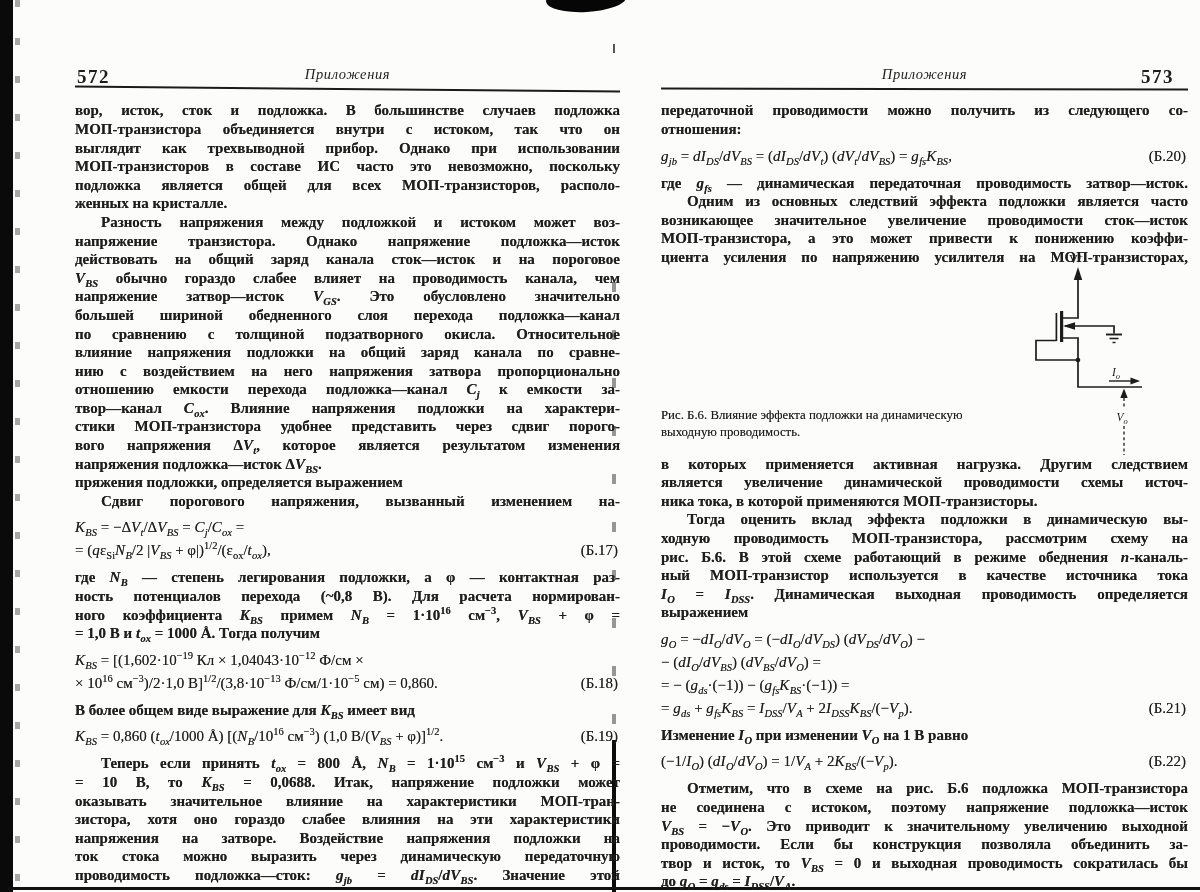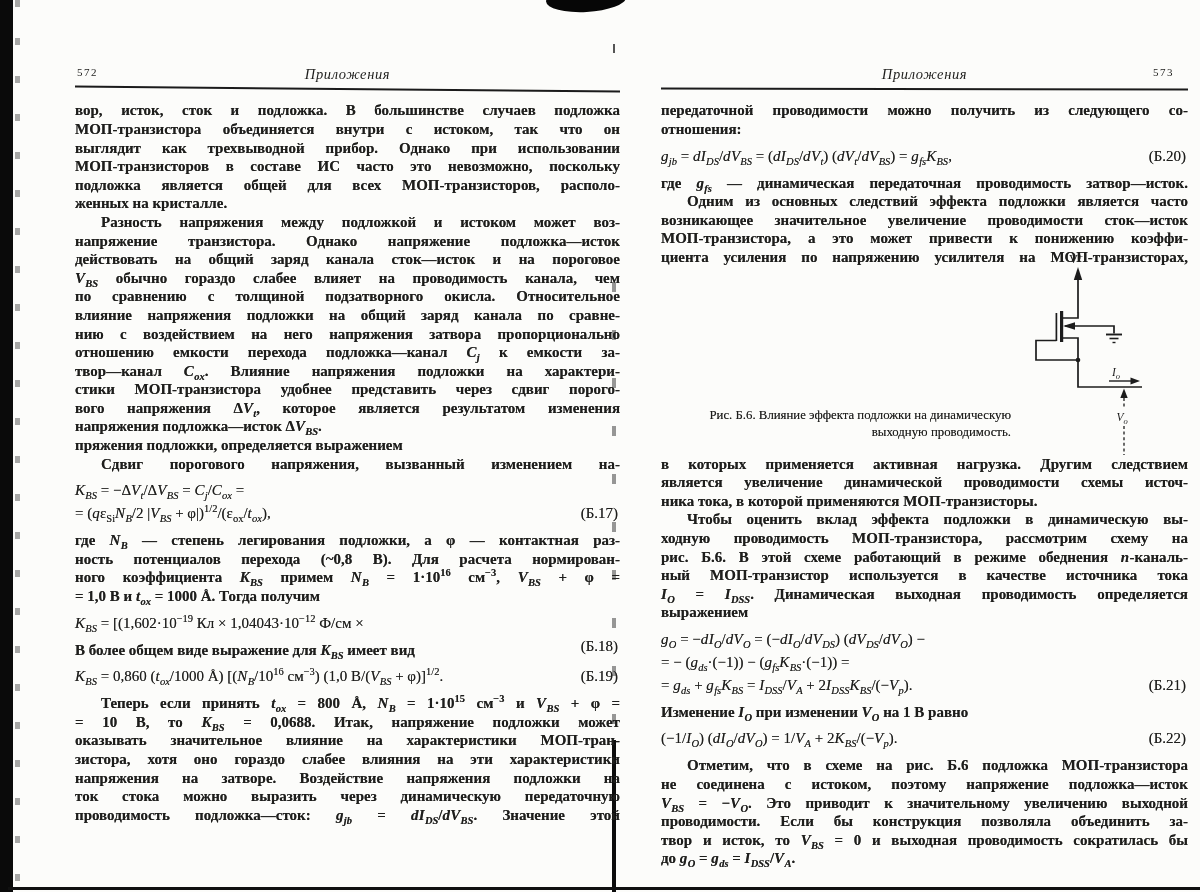--- a/index.html
+++ b/index.html
@@ -3,36 +3,36 @@
 <meta charset="utf-8">
 <style>
   html,body{margin:0;padding:0;background:#e8e8e6;}
   .scan{position:relative;width:1200px;height:892px;background:#fcfcfa;overflow:hidden;
         font-family:"Liberation Serif","DejaVu Serif",serif;color:#1e1e1c;}
   .page{position:absolute;top:66px;}
   #pageL{left:75px;width:545px;}
   #pageR{left:661px;width:527px;}
   .hdr{position:relative;height:22px;font-size:14.5px;}
   .runtitle{position:absolute;left:0;right:0;text-align:center;font-style:italic;letter-spacing:.6px;}
-  .pgnum{position:absolute;font-weight:normal;letter-spacing:1.5px;font-size:11px;}
+  .pgnum{position:absolute;font-weight:bold;letter-spacing:1.5px;font-size:19px;}
   .pgnum.l{left:2px;}
   .pgnum.r{right:14px;}
   .rule{height:2.4px;background:#1b1b1b;margin-bottom:11px;}
   .rule.rl{transform:rotate(.5deg);box-shadow:0 3px 0 -1.2px rgba(25,25,25,.5);}
   .rule.rr{transform:rotate(.12deg);}
   .pbody{font-size:15px;line-height:18.6px;text-shadow:0 0 .35px rgba(25,25,25,.65);}
   .ln{text-align:justify;text-align-last:justify;min-height:18.6px;font-weight:bold;}
   .ln.fin{text-align-last:auto;}
   .ln.ind{text-indent:26px;}
   .blk.eq{margin:6px 0;}
   .eqline{position:relative;text-align:left;line-height:23px;}
   .eqnum{position:absolute;right:2px;font-style:normal;}
   sup,sub{font-size:10.5px;line-height:0;letter-spacing:0;}
   i{letter-spacing:.3px;}
-  .figcap{width:350px;margin-top:140px;font-size:12.8px;line-height:17px;text-align:right;
+  .figcap{width:350px;margin-top:140px;font-size:12.8px;line-height:17px;text-align:left;
           text-shadow:0 0 .3px rgba(25,25,25,.6);}
   .hostB{margin-top:14px;}
   .circuit{position:absolute;left:348px;top:182px;}
   
   .edgeL{position:absolute;left:0;top:0;width:13px;height:892px;background:#0a0a0a;}
   .edgeL:after{content:"";position:absolute;left:15px;top:0;width:5px;height:100%;
       background:repeating-linear-gradient(180deg,rgba(15,15,15,.8) 0 7px,transparent 7px 38px);opacity:.45;}
   .blob{position:absolute;left:546px;top:-13px;width:80px;height:25px;background:#060606;
         border-radius:50%;transform:rotate(-3deg);}
   .gutterTick{position:absolute;left:613px;top:44px;width:2px;height:9px;background:#555;}
@@ -67,20 +67,22 @@
           <div class="ln">выглядит как трехвыводной прибор. Однако при использовании</div>
           <div class="ln">МОП-транзисторов в составе ИС часто это невозможно, поскольку</div>
           <div class="ln">подложка является общей для всех МОП-транзисторов, располо-</div>
           <div class="ln fin">женных на кристалле.</div>
         </div>
         <div class="blk p">
           <div class="ln ind">Разность напряжения между подложкой и истоком может воз-</div>
           <div class="ln">напряжение транзистора. Однако напряжение подложка—исток</div>
           <div class="ln">действовать на общий заряд канала сток—исток и на пороговое</div>
           <div class="ln"><i>V<sub>BS</sub></i> обычно гораздо слабее влияет на проводимость канала, чем</div>
+          <div class="ln">напряжение затвор—исток <i>V<sub>GS</sub></i>. Это обусловлено значительно</div>
+          <div class="ln">большей шириной обедненного слоя перехода подложка—канал</div>
           <div class="ln">по сравнению с толщиной подзатворного окисла. Относительное</div>
           <div class="ln">влияние напряжения подложки на общий заряд канала по сравне-</div>
           <div class="ln">нию с воздействием на него напряжения затвора пропорционально</div>
           <div class="ln">отношению емкости перехода подложка—канал <i>C<sub>j</sub></i> к емкости за-</div>
           <div class="ln">твор—канал <i>C<sub>ox</sub></i>. Влияние напряжения подложки на характери-</div>
           <div class="ln">стики МОП-транзистора удобнее представить через сдвиг порого-</div>
           <div class="ln">вого напряжения Δ<i>V<sub>t</sub></i>, которое является результатом изменения</div>
           <div class="ln fin">напряжения подложка—исток Δ<i>V<sub>BS</sub></i>.</div>
         </div>
         <div class="blk p">
@@ -92,21 +94,21 @@
           <div class="eqline"><span class="eqbody">= (<i>q</i>ε<sub>Si</sub><i>N<sub>B</sub></i>/2 |<i>V<sub>BS</sub></i> + φ|)<sup>1/2</sup>/(ε<sub>ox</sub>/<i>t<sub>ox</sub></i>),</span><span class="eqnum">(Б.17)</span></div>
         </div>
         <div class="blk p">
           <div class="ln">где <i>N<sub>B</sub></i> — степень легирования подложки, а φ — контактная раз-</div>
           <div class="ln">ность потенциалов перехода (~0,8 В). Для расчета нормирован-</div>
           <div class="ln">ного коэффициента <i>K<sub>BS</sub></i>  примем <i>N<sub>B</sub></i> = 1·10<sup>16</sup> см<sup>−3</sup>,  <i>V<sub>BS</sub></i> + φ =</div>
           <div class="ln fin">= 1,0 В и <i>t<sub>ox</sub></i> = 1000 Å. Тогда получим</div>
         </div>
         <div class="blk eq">
           <div class="eqline"><span class="eqbody"><i>K<sub>BS</sub></i> = [(1,602·10<sup>−19</sup> Кл × 1,04043·10<sup>−12</sup> Ф/см ×</span></div>
-          <div class="eqline"><span class="eqnum">(Б.18)</span></div>
+          <div class="eqline"><span class="eqbody">× 10<sup>16</sup> см<sup>−3</sup>)/2·1,0 В]<sup>1/2</sup>/(3,8·10<sup>−13</sup> Ф/см/1·10<sup>−5</sup> см) = 0,860.</span><span class="eqnum">(Б.18)</span></div>
         </div>
         <div class="blk p">
           <div class="ln fin">В более общем виде выражение для <i>K<sub>BS</sub></i> имеет вид</div>
         </div>
         <div class="blk eq">
           <div class="eqline"><span class="eqbody"><i>K<sub>BS</sub></i> = 0,860 (<i>t<sub>ox</sub></i>/1000 Å) [(<i>N<sub>B</sub></i>/10<sup>16</sup> см<sup>−3</sup>) (1,0 В/(<i>V<sub>BS</sub></i> + φ)]<sup>1/2</sup>.</span><span class="eqnum">(Б.19)</span></div>
         </div>
         <div class="blk p">
           <div class="ln ind">Теперь если принять <i>t<sub>ox</sub></i> = 800 Å, <i>N<sub>B</sub></i> = 1·10<sup>15</sup> см<sup>−3</sup> и <i>V<sub>BS</sub></i> + φ =</div>
           <div class="ln">= 10 В, то <i>K<sub>BS</sub></i> = 0,0688. Итак, напряжение подложки может</div>
@@ -180,29 +182,30 @@
       <div>выходную проводимость.</div>
     </div>
 
     <div class="pbody hostB">
         <div class="blk p">
           <div class="ln">в которых применяется активная нагрузка. Другим следствием</div>
           <div class="ln">является увеличение динамической проводимости схемы источ-</div>
           <div class="ln fin">ника тока, в которой применяются МОП-транзисторы.</div>
         </div>
         <div class="blk p">
-          <div class="ln ind">Чтобы оценить вклад эффекта подложки в динамическую вы-</div>
+          <div class="ln ind">Тогда оценить вклад эффекта подложки в динамическую вы-</div>
           <div class="ln">ходную проводимость МОП-транзистора, рассмотрим схему на</div>
           <div class="ln">рис. Б.6. В этой схеме работающий в режиме обеднения <i>n</i>-каналь-</div>
           <div class="ln">ный МОП-транзистор используется в качестве источника тока</div>
           <div class="ln"><i>I<sub>O</sub></i> = <i>I<sub>DSS</sub></i>. Динамическая выходная проводимость определяется</div>
           <div class="ln fin">выражением</div>
         </div>
         <div class="blk eq">
           <div class="eqline"><span class="eqbody"><i>g<sub>O</sub></i> = −<i>dI<sub>O</sub></i>/<i>dV<sub>O</sub></i> = (−<i>dI<sub>O</sub></i>/<i>dV<sub>DS</sub></i>) (<i>dV<sub>DS</sub></i>/<i>dV<sub>O</sub></i>) −</span></div>
+          <div class="eqline"><span class="eqbody">− (<i>dI<sub>O</sub></i>/<i>dV<sub>BS</sub></i>) (<i>dV<sub>BS</sub></i>/<i>dV<sub>O</sub></i>) =</span></div>
           <div class="eqline"><span class="eqbody">= − (<i>g<sub>ds</sub></i>·(−1)) − (<i>g<sub>fs</sub></i><i>K<sub>BS</sub></i>·(−1)) =</span></div>
           <div class="eqline"><span class="eqbody">= <i>g<sub>ds</sub></i> + <i>g<sub>fs</sub></i><i>K<sub>BS</sub></i> = <i>I<sub>DSS</sub></i>/<i>V<sub>A</sub></i> + 2<i>I<sub>DSS</sub></i><i>K<sub>BS</sub></i>/(−<i>V<sub>p</sub></i>).</span><span class="eqnum">(Б.21)</span></div>
         </div>
         <div class="blk p">
           <div class="ln fin">Изменение <i>I<sub>O</sub></i> при изменении <i>V<sub>O</sub></i> на 1 В равно</div>
         </div>
         <div class="blk eq">
           <div class="eqline"><span class="eqbody">(−1/<i>I<sub>O</sub></i>) (<i>dI<sub>O</sub></i>/<i>dV<sub>O</sub></i>) = 1/<i>V<sub>A</sub></i> + 2<i>K<sub>BS</sub></i>/(−<i>V<sub>p</sub></i>).</span><span class="eqnum">(Б.22)</span></div>
         </div>
         <div class="blk p">

